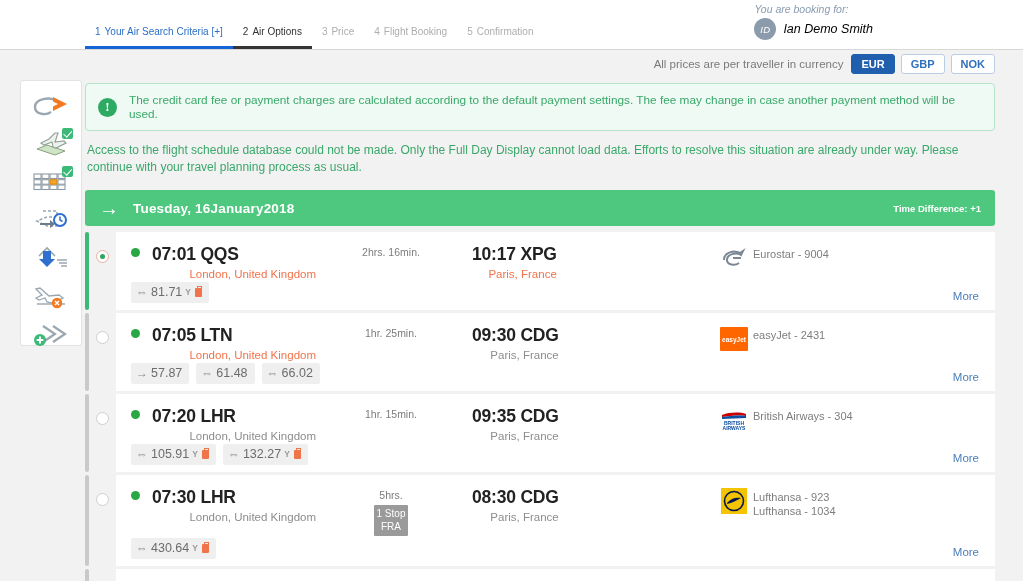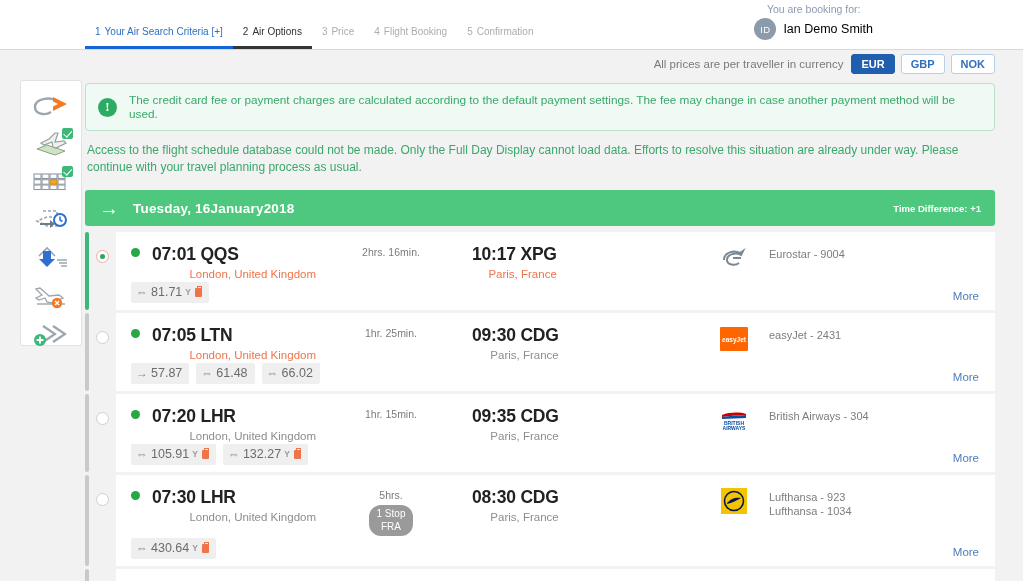--- a/index.html
+++ b/index.html
@@ -15,21 +15,22 @@
   .topbar {
     position: relative;
     height: 50px;
     background: #ffffff;
     border-bottom: 1px solid #d8d8d8;
   }
   .booking-for {
     position: absolute;
     right: 150px;
     top: 2px;
-    text-align: center;
+    text-align: left;
+    font-style: italic;
   }
   .booking-for-label {
     font-size: 10.5px;
     color: #8a9bb0;
     line-height: 14px;
     white-space: nowrap;
   }
   .booking-for-user {
     display: flex;
     align-items: center;
@@ -299,36 +300,36 @@
     flex: 0 0 150px;
     text-align: center;
     padding-top: 2px;
   }
   .duration {
     font-size: 10.5px;
     color: #7c7c7c;
   }
   .stop-box {
     margin: 4px auto 0 auto;
-    width: 44px;
+    width: 34px;
     background: #9a9a9a;
     color: #fff;
     font-size: 10px;
     line-height: 13px;
     padding: 2px 0 3px 0;
-    border-radius: 12px;
+    border-radius: 1px;
   }
   .arr { padding-left: 6px; }
   .arr .city { padding-left: 0; }
 
   .airline-col {
     width: 300px;
     flex: 0 0 300px;
     display: flex;
-    gap: 20px;
+    gap: 4px;
     padding-left: 24px;
     padding-top: 1px;
   }
   .logo {
     width: 30px; height: 26px;
     flex: 0 0 30px;
     display: flex; align-items: center; justify-content: center;
   }
   .logo-box {
     width: 28px; height: 24px;

